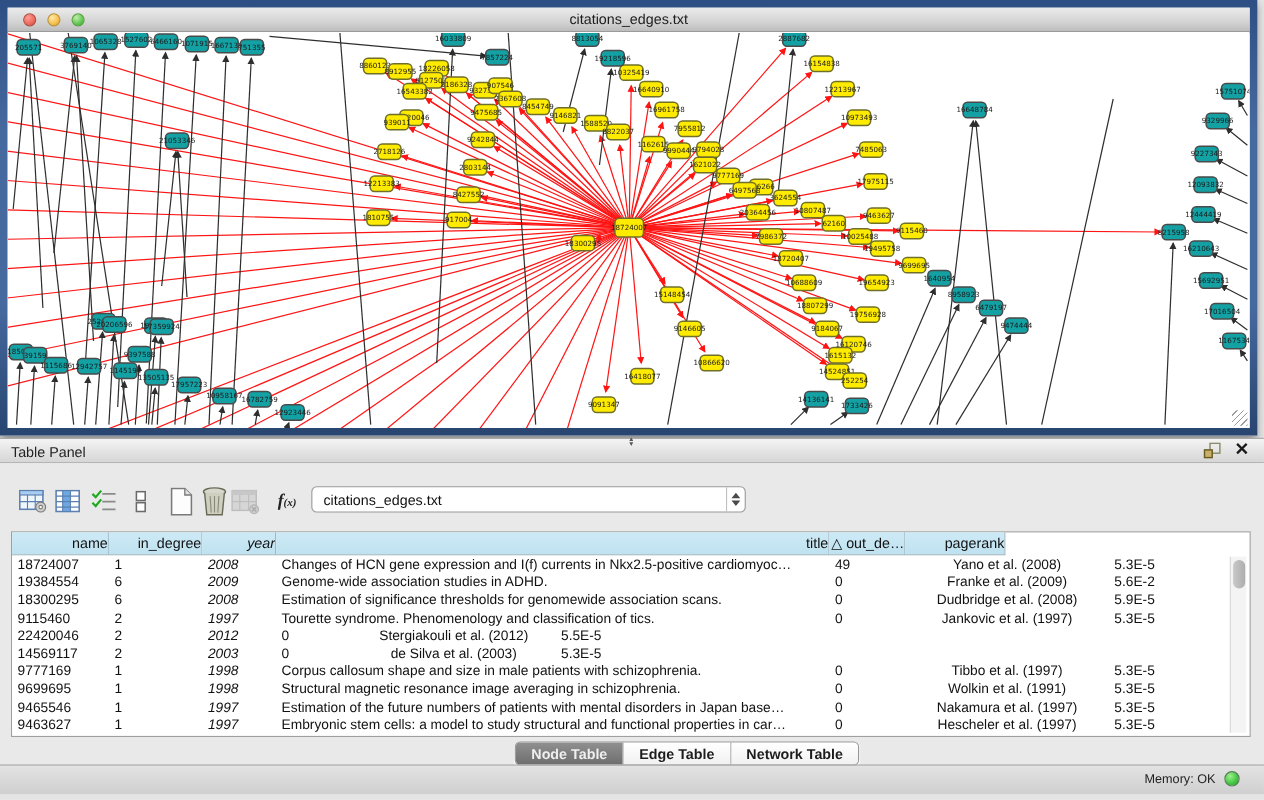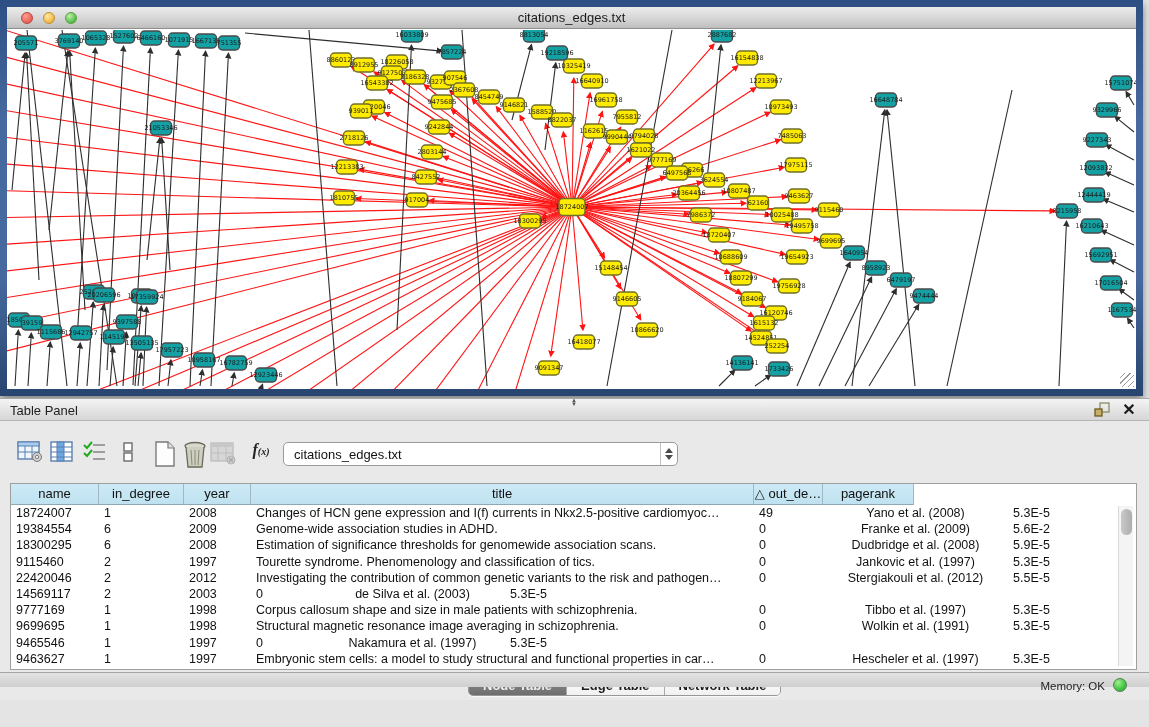--- a/index.html
+++ b/index.html
@@ -34,59 +34,59 @@
   .dimple { position:absolute; left:566px; top:-1px; width:16px; height:5px;
     color:#555; font-size:6px; line-height:4px; text-align:center; }
   .float-btn { position:absolute; right:38px; top:3px; width:18px; height:16px; cursor:pointer; }
   .close-btn { position:absolute; right:12px; top:2px; width:16px; height:18px;
     font-size:16px; font-weight:bold; color:#1a1a1a; text-align:center; line-height:18px; cursor:pointer; }
 
   .panel-body { position:absolute; left:0; top:421px; width:1149px; height:279px; background:#e9e9e9; }
 
   .toolbar { position:absolute; left:0; top:18px; width:1149px; height:34px; }
   .tbtn { position:absolute; top:2px; width:30px; height:30px; display:flex;
-    justify-content:center; cursor:pointer; }
+    align-items:center; justify-content:center; cursor:pointer; }
   .fx { font-family:"Liberation Serif", serif; font-style:italic; font-weight:bold;
     font-size:16px; color:#222; }
   .fx small { font-size:10px; }
   .combo { position:absolute; left:283px; top:3px; width:395px; height:24px; background:#fff;
     border:1px solid #9a9a9a; border-radius:5px; display:flex; align-items:center; cursor:pointer; }
   .combo .val { flex:1; padding-left:10px; font-size:13px; color:#111; }
   .combo .stepper { width:17px; height:100%; border-left:1px solid #c0c0c0;
     display:flex; flex-direction:column; align-items:center; justify-content:center; gap:2px; }
   .arr-up { width:0; height:0; border-left:4px solid transparent; border-right:4px solid transparent; border-bottom:5px solid #4a4a4a; }
   .arr-dn { width:0; height:0; border-left:4px solid transparent; border-right:4px solid transparent; border-top:5px solid #4a4a4a; }
 
   .tbl { position:absolute; left:10px; top:62px; width:1127px; height:187px;
     background:#fff; border:1px solid #9f9f9f; }
   .thead { position:absolute; left:0; top:0; height:21px; width:1110px; display:flex; }
   .th { height:21px; background:linear-gradient(180deg,#cdeaf6,#bfe2f0);
     border-right:1px solid #9fb8c4; border-bottom:1px solid #8fa8b4; font-size:13px;
-    color:#111; text-align:center; line-height:20px; overflow:hidden; white-space:nowrap; cursor:pointer; }
+    color:#111; text-align:right; line-height:20px; overflow:hidden; white-space:nowrap; cursor:pointer; }
   .rows { position:absolute; left:0; top:21px; width:1110px; }
   .trow { display:flex; height:16.2px; background:#fff; cursor:default; }
   .td { font-size:12.5px; color:#111; line-height:16px; overflow:hidden;
     white-space:nowrap; padding-left:5px; }
-  .c0{width:88px;} .c1{width:85px;} .c2{width:67px;} .c3{width:503px;}
+  .c0{width:88px;} .c1{width:85px;} .c2{width:67px;font-style:italic;} .c3{width:503px;}
   .c4{width:69px;} .c5{width:185px; text-align:center; padding-left:0;} .c6{width:91px;}
   .vscroll { position:absolute; right:3px; top:22px; width:15px; height:160px;
     background:#f4f4f4; border-left:1px solid #d9d9d9; }
   .vthumb { position:absolute; left:2px; top:3px; width:11px; height:26px;
     background:linear-gradient(90deg,#c9c9c9,#adadad); border-radius:6px; }
 
   .segs { position:absolute; left:428px; top:253px; height:22px; display:flex;
     border:1px solid #979797; border-radius:5px; overflow:hidden;
     box-shadow:0 1px 1px rgba(255,255,255,.8);margin-left:40px; }
   .seg { height:100%; font-size:13px; font-weight:bold; text-align:center;
     line-height:21px; background:linear-gradient(180deg,#ffffff,#f1f1f1);
     color:#1c1c1c; border-right:1px solid #a8a8a8; padding:0 14px; cursor:pointer; }
   .seg:last-child { border-right:none; }
   .seg.sel { background:linear-gradient(180deg,#909090,#6e6e6e); color:#efefef; }
 
-  .statusbar { position:absolute; left:0; top:672px; width:1149px; height:15px;
+  .statusbar { position:absolute; left:0; top:695px; width:1149px; height:27px;
     background:linear-gradient(180deg,#e3e3e3,#cfcfcf); border-top:1px solid #a5a5a5; }
   .mem { position:absolute; right:44px; top:7px; font-size:11.5px; color:#222; }
   .memdot { position:absolute; right:22px; top:5px; width:14px; height:14px; border-radius:50%;
     background:radial-gradient(circle at 35% 30%,#9ef08c,#3fc53f 60%,#2e9e2e); border:1px solid #577f57; }
 </style>
 </head>
 <body>
 
 <div class="net-window">
   <div class="net-inner">
@@ -617,21 +617,20 @@
           <div class="td c2">1997</div>
           <div class="td c3">Tourette syndrome. Phenomenology and classification of tics.</div>
           <div class="td c4">0</div>
           <div class="td c5">Jankovic et al. (1997)</div>
           <div class="td c6">5.3E-5</div>
         </div>
         <div class="trow">
           <div class="td c0">22420046</div>
           <div class="td c1">2</div>
           <div class="td c2">2012</div>
-          <div class="td c3">Investigating the contribution of common genetic variants to the risk and pathogen…</div>
           <div class="td c4">0</div>
           <div class="td c5">Stergiakouli et al. (2012)</div>
           <div class="td c6">5.5E-5</div>
         </div>
         <div class="trow">
           <div class="td c0">14569117</div>
           <div class="td c1">2</div>
           <div class="td c2">2003</div>
           <div class="td c4">0</div>
           <div class="td c5">de Silva et al. (2003)</div>
@@ -652,20 +651,21 @@
           <div class="td c2">1998</div>
           <div class="td c3">Structural magnetic resonance image averaging in schizophrenia.</div>
           <div class="td c4">0</div>
           <div class="td c5">Wolkin et al. (1991)</div>
           <div class="td c6">5.3E-5</div>
         </div>
         <div class="trow">
           <div class="td c0">9465546</div>
           <div class="td c1">1</div>
           <div class="td c2">1997</div>
+          <div class="td c3">Estimation of the future numbers of patients with mental disorders in Japan base…</div>
           <div class="td c4">0</div>
           <div class="td c5">Nakamura et al. (1997)</div>
           <div class="td c6">5.3E-5</div>
         </div>
         <div class="trow">
           <div class="td c0">9463627</div>
           <div class="td c1">1</div>
           <div class="td c2">1997</div>
           <div class="td c3">Embryonic stem cells: a model to study structural and functional properties in car…</div>
           <div class="td c4">0</div>

